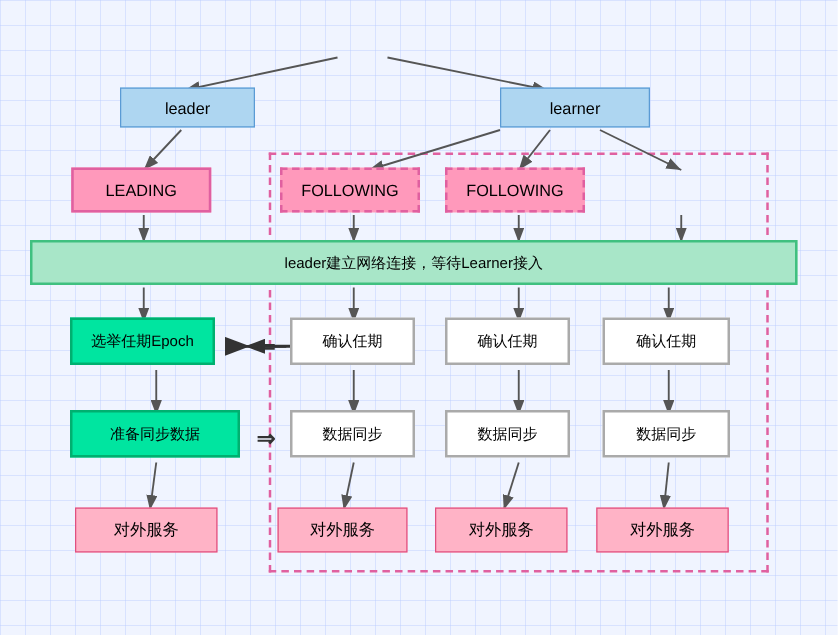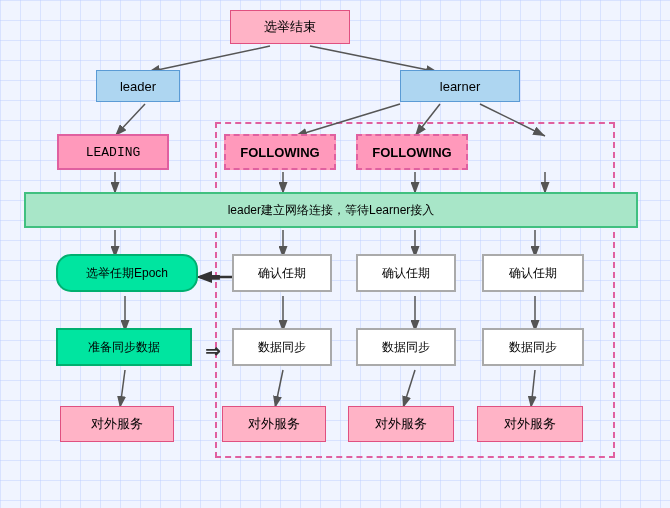--- a/index.html
+++ b/index.html
@@ -38,26 +38,24 @@
       background: #ffb3c6;
       border: 1.5px solid #e05080;
     }
     .box-blue {
       background: #aed6f1;
       border: 1.5px solid #5b9bd5;
     }
     .box-magenta {
       background: #f9b;
       border: 2px solid #e060a0;
-      font-family: Liberation Mono, monospace;
     }
     .box-magenta-dashed {
       background: #f9b;
       border: 2px dashed #e060a0;
-      font-weight: bold;
     }
     .box-green-solid {
       background: #a8e6c8;
       border: 2px solid #40c080;
       text-align: center;
     }
     .box-teal {
       background: #00e5a0;
       border: 2px solid #00b070;
     }
@@ -154,25 +152,22 @@
 
     <line x1="415" y1="370" x2="403" y2="408" stroke="#555" stroke-width="1.5" marker-end="url(#arrowhead)"></line>
 
     <line x1="535" y1="370" x2="531" y2="408" stroke="#555" stroke-width="1.5" marker-end="url(#arrowhead)"></line>
   </svg>
 
   <div style="position:absolute;left:195px;top:268px;width:36px;height:18px;display:flex;align-items:center;justify-content:center;font-size:18px;color:#333;font-weight:bold;">⇐</div>
 
   <div style="position:absolute;left:195px;top:342px;width:36px;height:18px;display:flex;align-items:center;justify-content:center;font-size:18px;color:#333;font-weight:bold;">⇒</div>
 
-  <div class="box box-pink" style="left:230px;top:10px;width:120px;height:34px;">
-    <span>选举结束</span>
-  </div>
-
-  <div class="box box-blue" style="left:96px;top:70px;width:84px;height:32px;">
+
+  <div class="box box-blue" style="left:96px;top:70px;width:108px;height:32px;">
     <span>leader</span>
   </div>
 
   <div class="box box-blue" style="left:376px;top:70px;width:120px;height:32px;margin-left:24px;">
     <span>learner</span>
   </div>
 
   <div class="box box-magenta" style="left:57px;top:134px;width:112px;height:36px;">
     <span>LEADING</span>
   </div>
@@ -183,21 +178,21 @@
 
   <div class="box box-magenta-dashed" style="left:356px;top:134px;width:112px;height:36px;">
     <span>FOLLOWING</span>
   </div>
 
 
   <div class="box box-green-solid" style="left:24px;top:192px;width:614px;height:36px;font-size:12px;">
     <span>leader建立网络连接，等待Learner接入</span>
   </div>
 
-  <div class="box box-teal" style="left:56px;top:254px;width:142px;height:38px;font-size:12px;border-radius:15px;">
+  <div class="box box-teal" style="left:56px;top:254px;width:116px;height:38px;font-size:12px;">
     <span>选举任期Epoch</span>
   </div>
 
   <div class="box box-white-solid" style="left:232px;top:254px;width:100px;height:38px;font-size:12px;">
     <span>确认任期</span>
   </div>
 
   <div class="box box-white-solid" style="left:356px;top:254px;width:100px;height:38px;font-size:12px;">
     <span>确认任期</span>
   </div>

